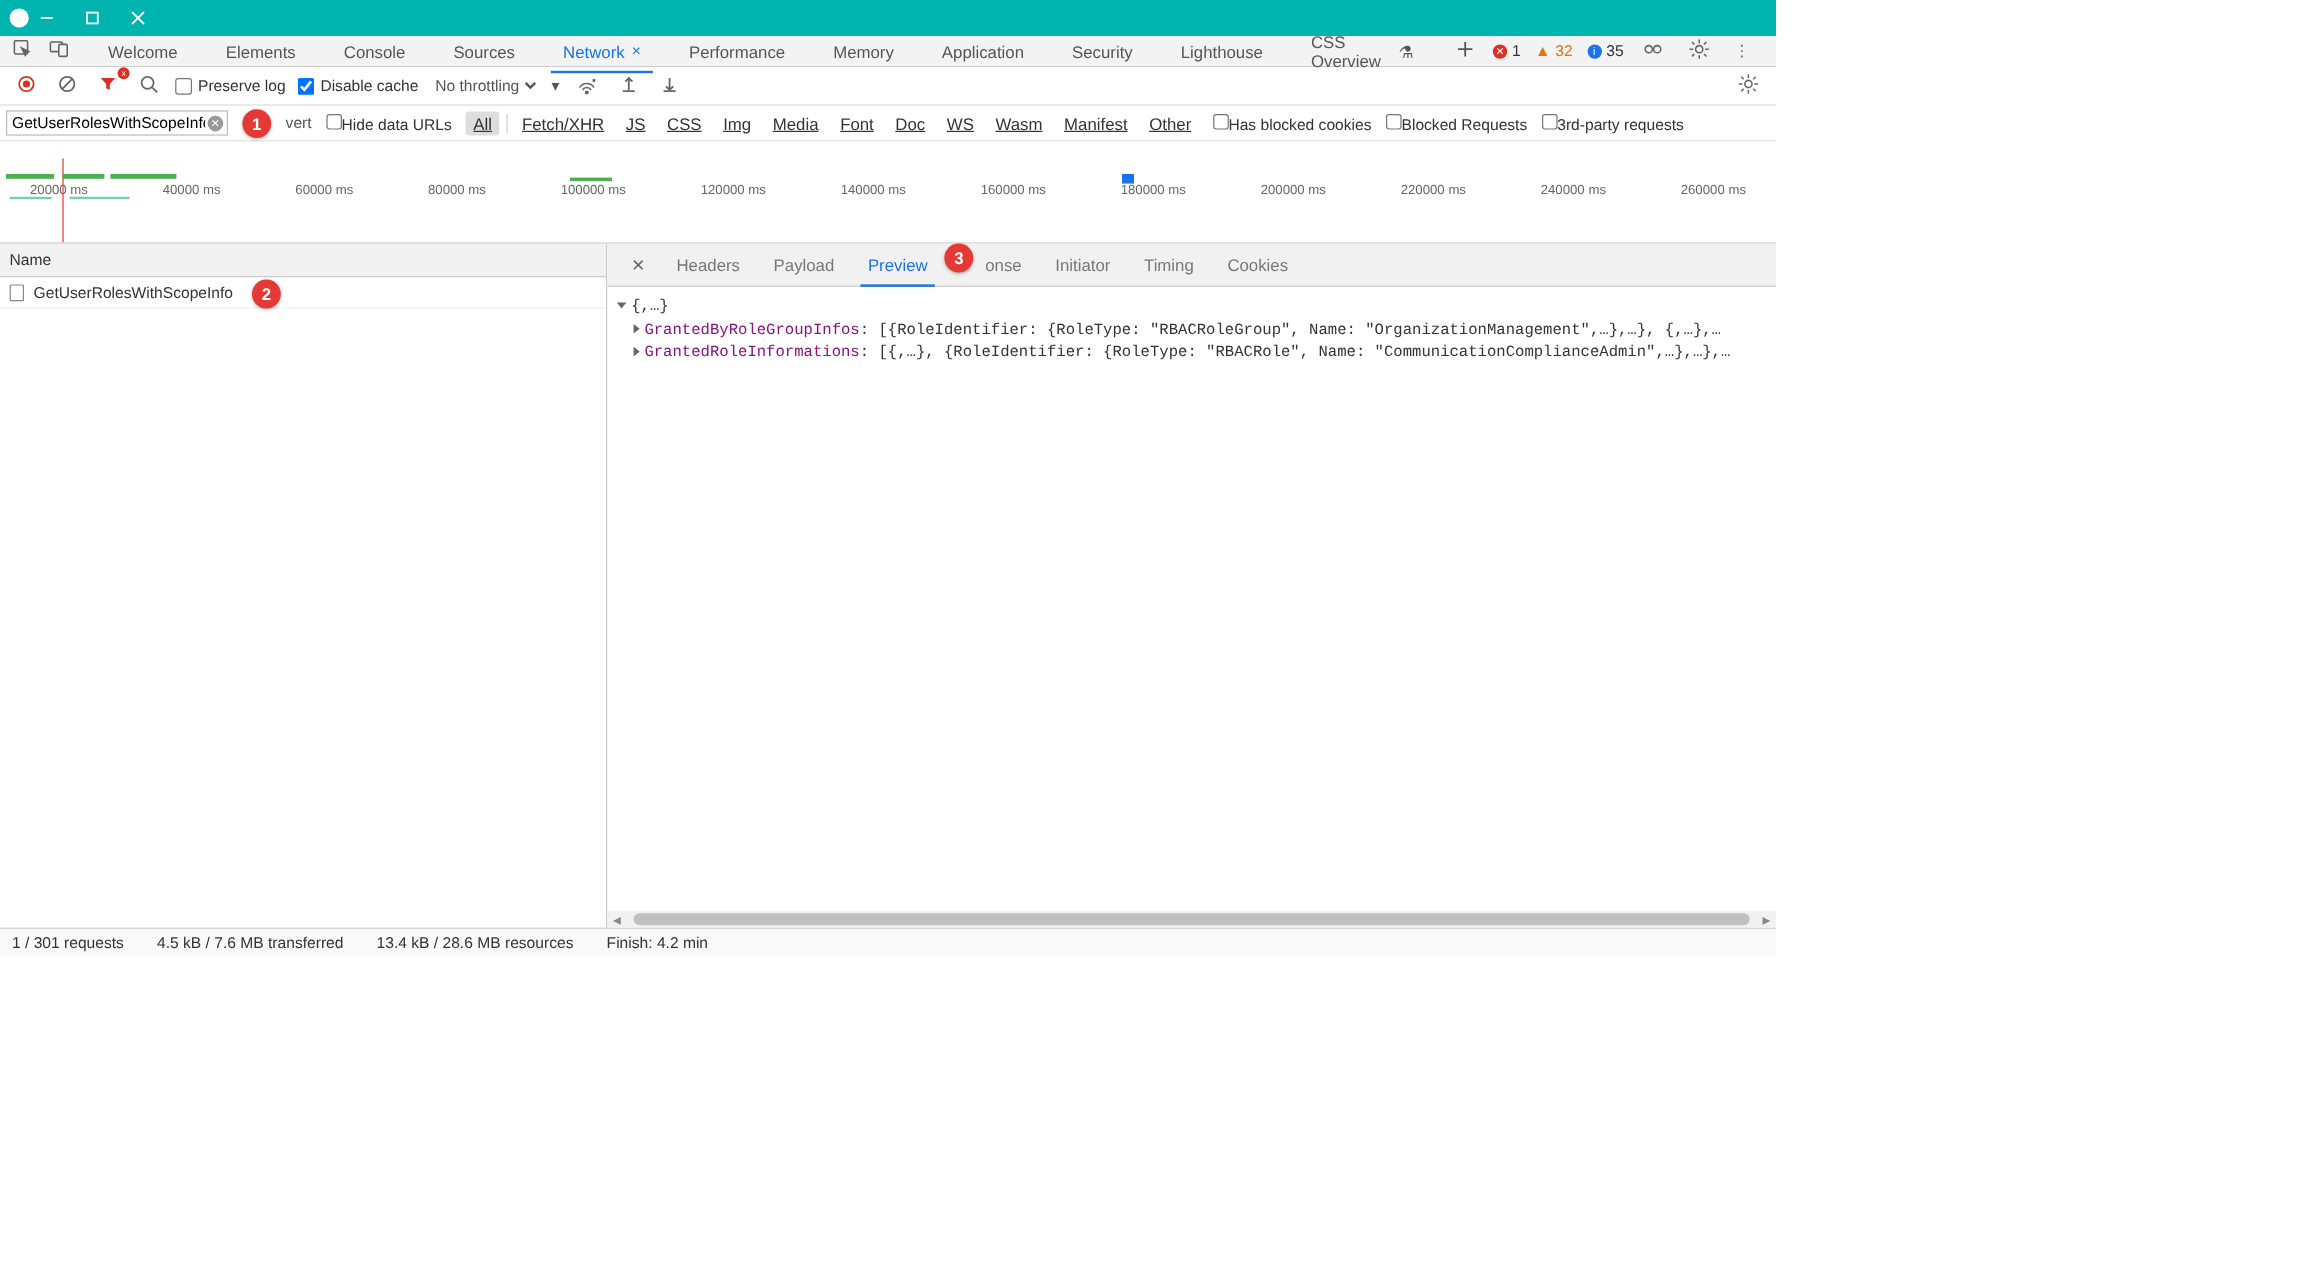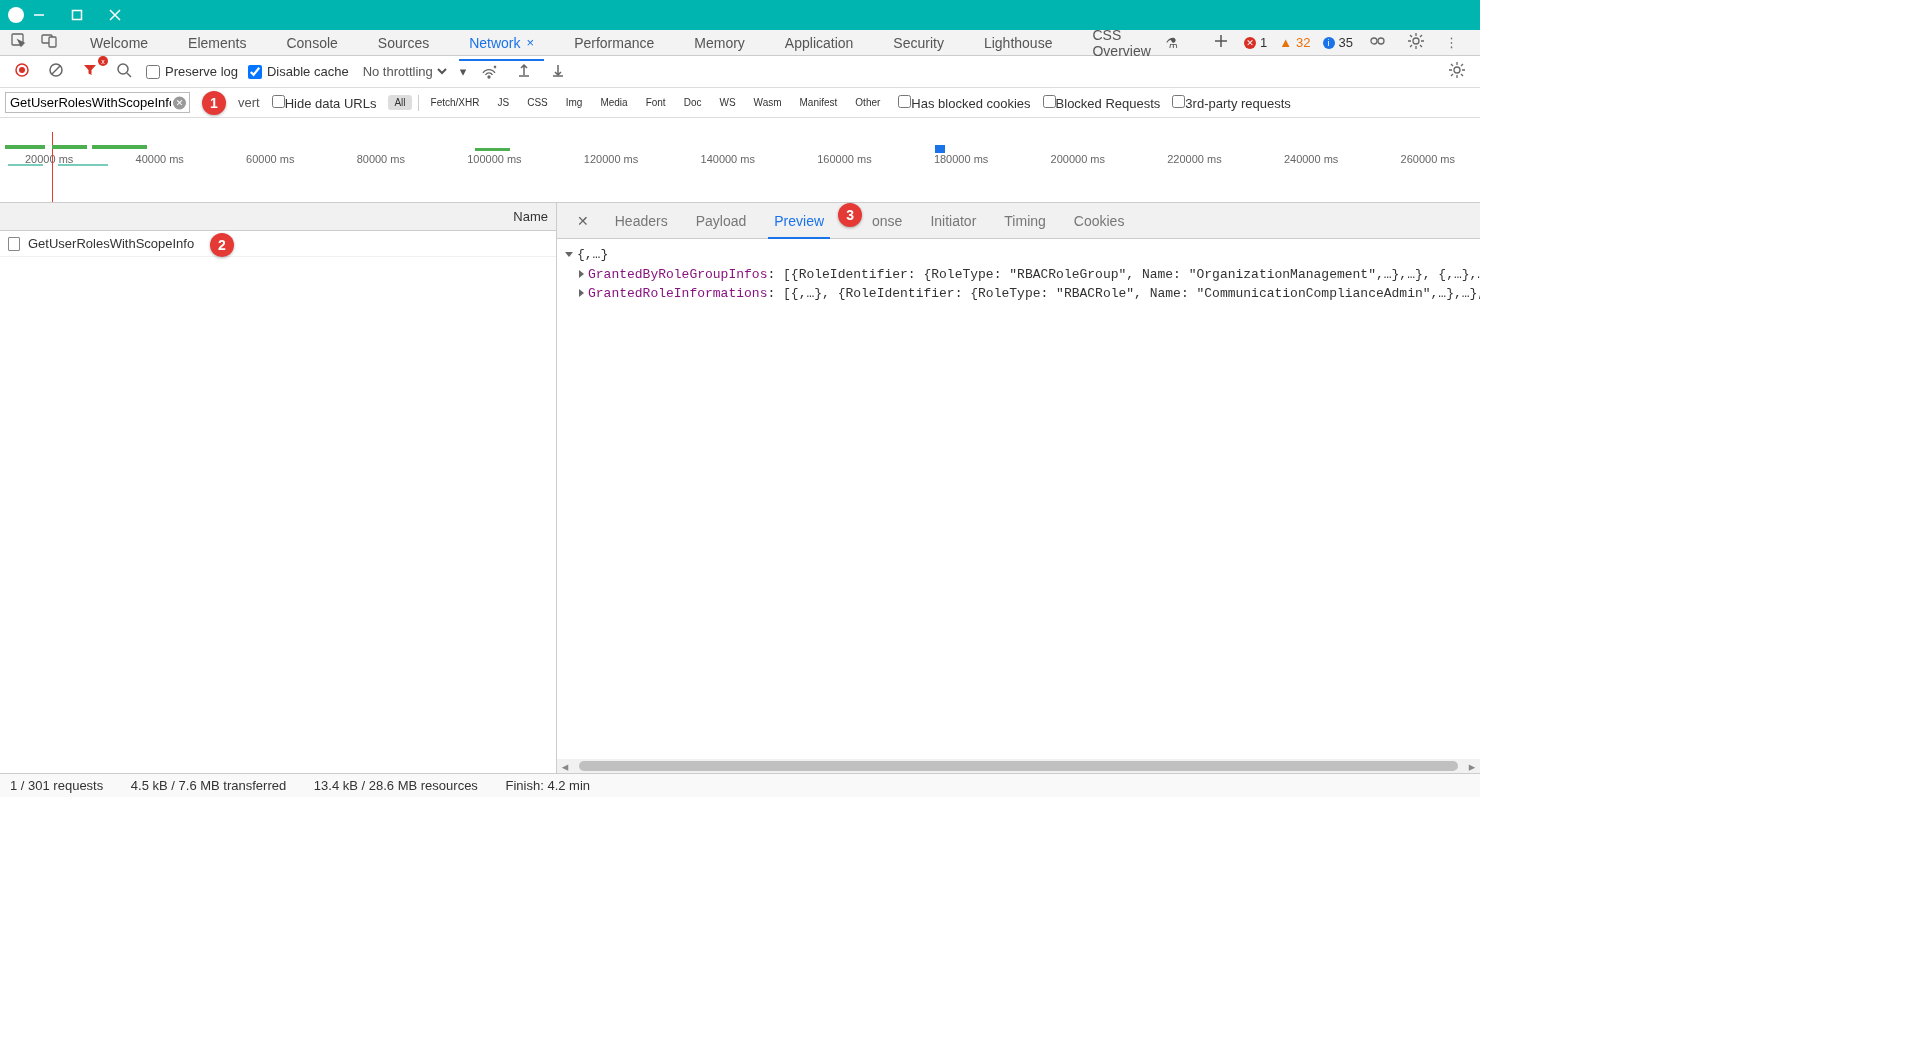--- a/index.html
+++ b/index.html
@@ -117,22 +117,23 @@
 }
 .filter-input-wrap { position: relative; }
 .filter-input-wrap .clear-x {
   position: absolute; right: 4px; top: 50%; transform: translateY(-50%);
   width:13px; height:13px; background:#999; border-radius:50%;
   color:#fff; font-size:9px; display:flex; align-items:center; justify-content:center; cursor:pointer;
 }
 .filter-bar .pill {
   padding: 2px 6px;
   color: #333;
-  font-size: 10px;
+  font-size: 14px;
   cursor: pointer;
+  text-decoration: underline;
 }
 .filter-bar .pill.active { background:#ddd; border-radius:3px;}
 .filter-bar .divider { width:1px; height:16px; background:#ccc;}
 .filter-bar .text-frag { color:#555; }
 
 .timeline {
   height: 85px;
   border-bottom: 1px solid #ccc;
   position: relative;
   background: #fff;
@@ -151,25 +152,24 @@
 }
 .timeline .act-bar { position:absolute; height:4px; background:#4caf50; top:3px;}
 .timeline .act-bar2 { position:absolute; height:2px; background:#7cb; top:22px;}
 .timeline .red-line { position:absolute; top:14px; bottom:0; width:1px; background:#e53935; left:52px;}
 
 .split {
   display: flex;
   height: 570px;
 }
 .left-pane {
-  width: 557px;
+  width: 506px;
   border-right: 1px solid #ccc;
   display: flex;
   flex-direction: column;
-  text-align: right;
 }
 .left-pane .header-row {
   background: #f1f1f1;
   border-bottom: 1px solid #ccc;
   padding: 6px 8px;
   font-size: 13px;
 }
 .request-row {
   display: flex;
   align-items: center;

